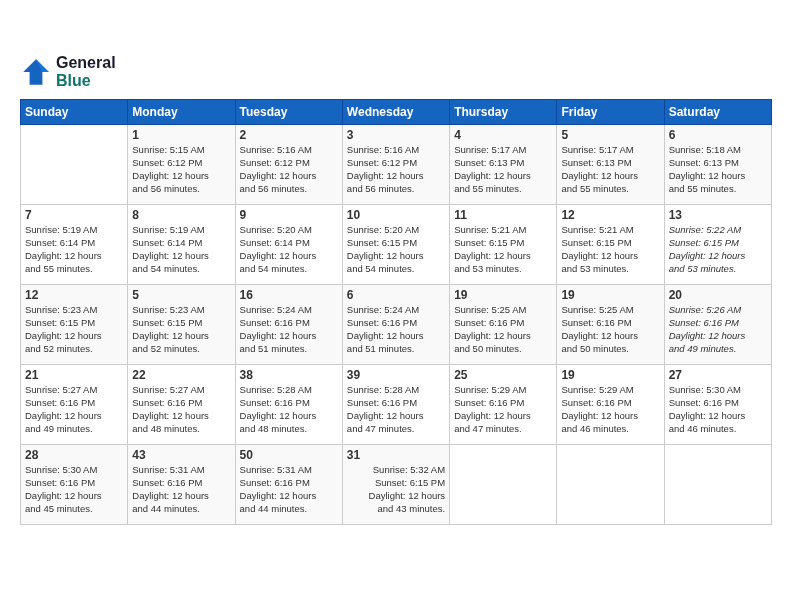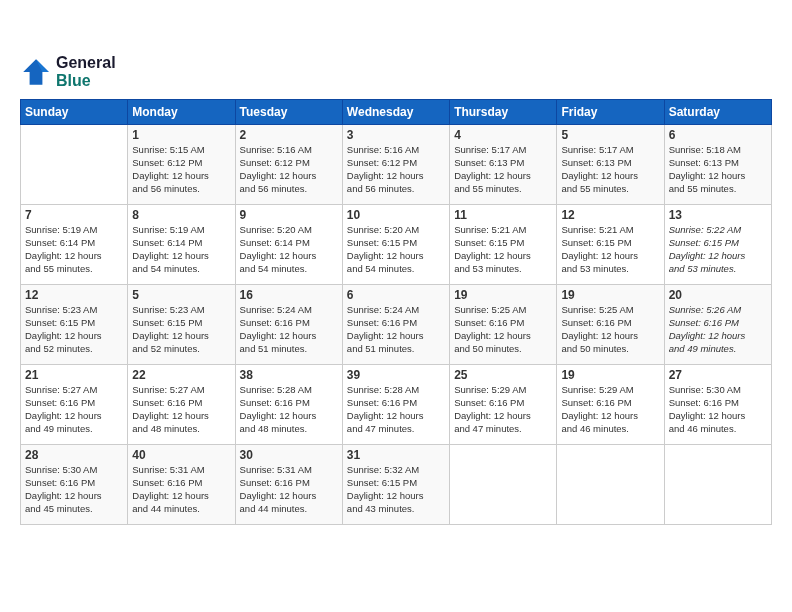--- a/index.html
+++ b/index.html
@@ -320,36 +320,36 @@
         </tr>
         <tr>
           <td>
             <span class="day-number">28</span>
             <div class="cell-text" style="white-space: pre-line;">Sunrise: 5:30 AM
 Sunset: 6:16 PM
 Daylight: 12 hours
 and 45 minutes.</div>
           </td>
           <td>
-            <span class="day-number">40</span>
+            <span class="day-number">43</span>
             <div class="cell-text" style="white-space: pre-line;">Sunrise: 5:31 AM
 Sunset: 6:16 PM
 Daylight: 12 hours
 and 44 minutes.</div>
           </td>
           <td>
-            <span class="day-number">30</span>
+            <span class="day-number">50</span>
             <div class="cell-text" style="white-space: pre-line;">Sunrise: 5:31 AM
 Sunset: 6:16 PM
 Daylight: 12 hours
 and 44 minutes.</div>
           </td>
           <td>
             <span class="day-number">31</span>
-            <div class="cell-text" style="white-space: pre-line;">Sunrise: 5:32 AM
+            <div class="cell-text" style="white-space: pre-line; text-align: right;">Sunrise: 5:32 AM
 Sunset: 6:15 PM
 Daylight: 12 hours
 and 43 minutes.</div>
           </td>
           <td class="empty"></td>
           <td class="empty"></td>
           <td class="empty"></td>
         </tr>
       </tbody>
   </table>

